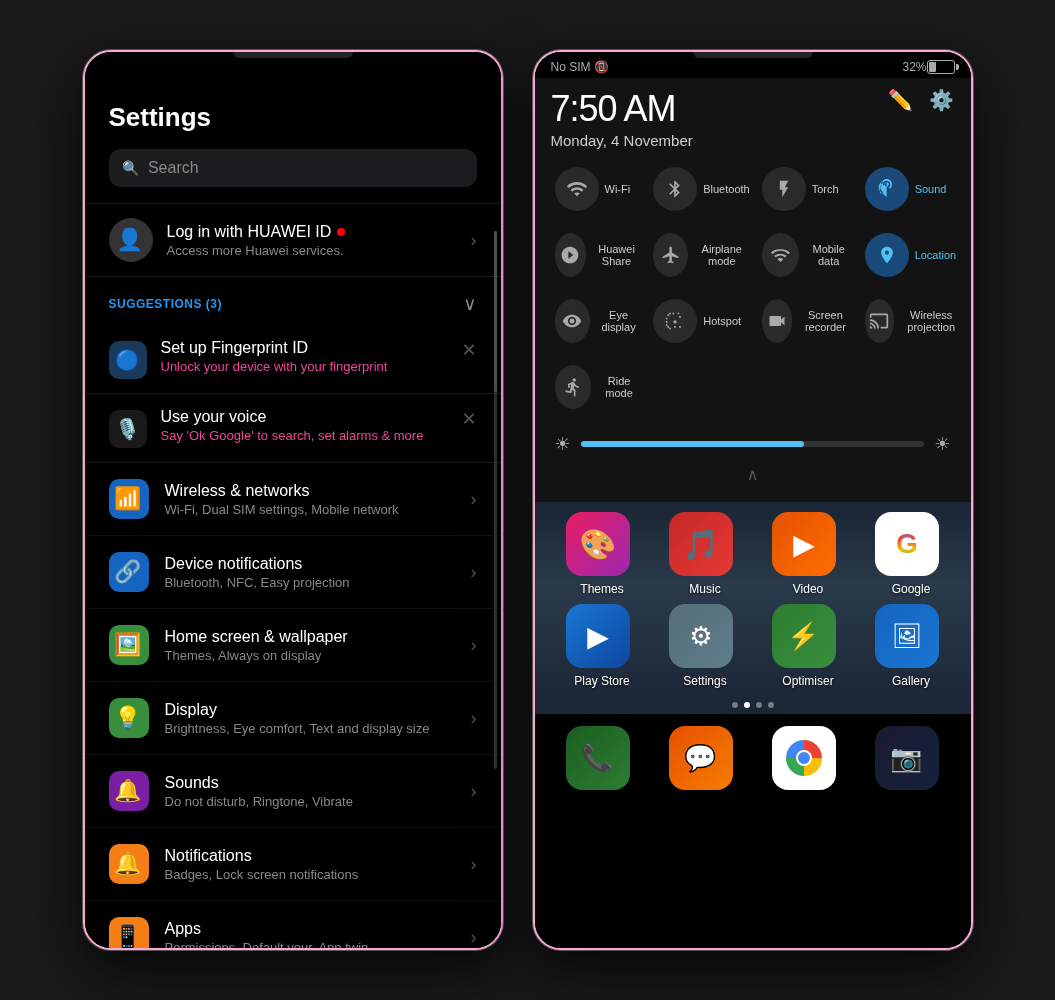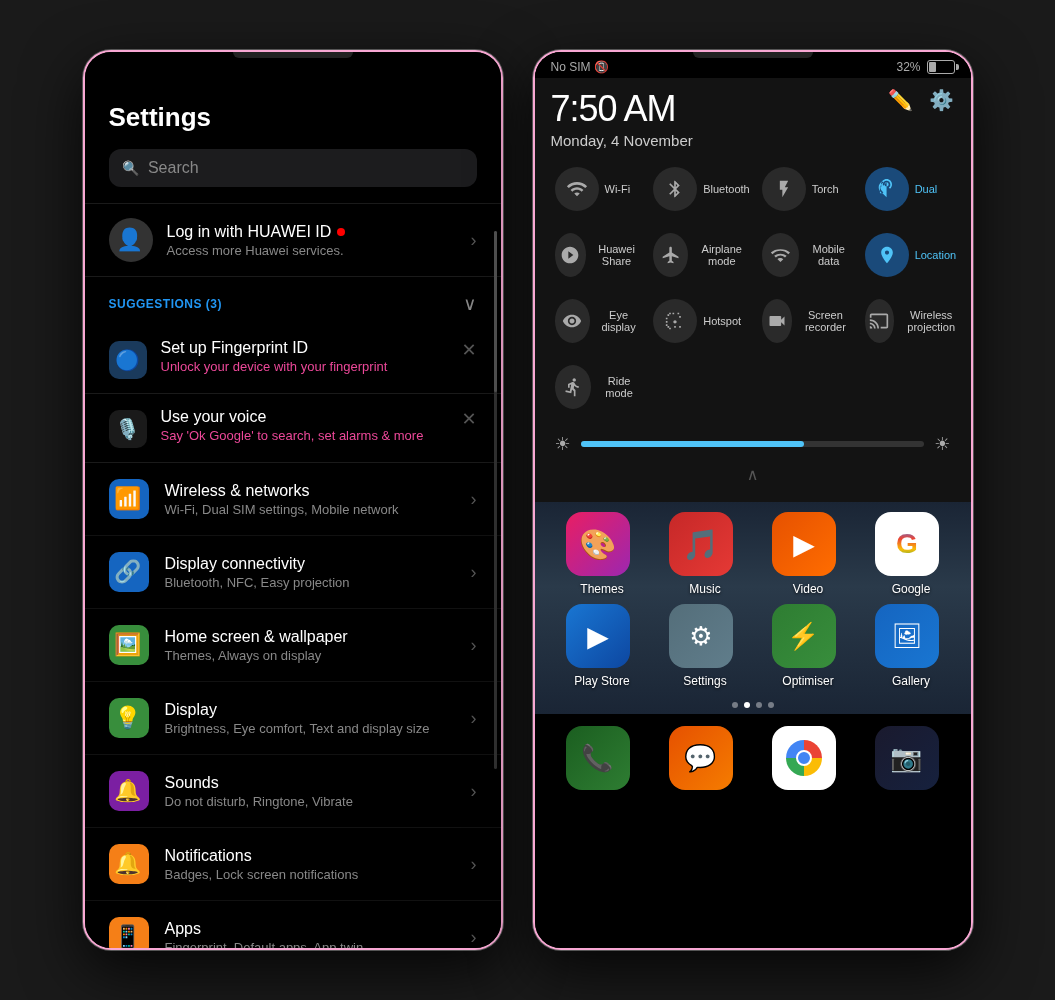--- a/index.html
+++ b/index.html
@@ -195,21 +195,21 @@
 
     
     .status-bar {
       display: flex;
       justify-content: space-between;
       align-items: center;
       padding: 8px 16px 4px;
       background: #000;
     }
     .status-left { color: #aaa; font-size: 12px; display: flex; align-items: center; gap: 4px; }
-    .status-right { display: flex; align-items: flex-end; gap: 6px; color: #aaa; font-size: 12px; }
+    .status-right { display: flex; align-items: flex-end; color: #aaa; font-size: 12px; }
     .battery-indicator {
       width: 28px; height: 14px;
       border: 1.5px solid #aaa;
       border-radius: 3px;
       position: relative;
       display: inline-flex;
       align-items: center;
       padding: 1px;
     }
     .battery-indicator::after {
@@ -476,21 +476,21 @@
         <div class="settings-list-text">
           <div class="settings-list-title">Wireless &amp; networks</div>
           <div class="settings-list-sub">Wi-Fi, Dual SIM settings, Mobile network</div>
         </div>
         <span class="chevron-right">›</span>
       </div>
 
       <div class="settings-list-item">
         <div class="settings-list-icon icon-device">🔗</div>
         <div class="settings-list-text">
-          <div class="settings-list-title">Display connectivity</div>
+          <div class="settings-list-title">Device notifications</div>
           <div class="settings-list-sub">Bluetooth, NFC, Easy projection</div>
         </div>
         <span class="chevron-right">›</span>
       </div>
 
       <div class="settings-list-item">
         <div class="settings-list-icon icon-homescreen">🖼️</div>
         <div class="settings-list-text">
           <div class="settings-list-title">Home screen &amp; wallpaper</div>
           <div class="settings-list-sub">Themes, Always on display</div>
@@ -522,21 +522,21 @@
           <div class="settings-list-title">Notifications</div>
           <div class="settings-list-sub">Badges, Lock screen notifications</div>
         </div>
         <span class="chevron-right">›</span>
       </div>
 
       <div class="settings-list-item">
         <div class="settings-list-icon icon-apps">📱</div>
         <div class="settings-list-text">
           <div class="settings-list-title">Apps</div>
-          <div class="settings-list-sub">Fingerprint, Default apps, App twin</div>
+          <div class="settings-list-sub">Permissions, Default your, App twin</div>
         </div>
         <span class="chevron-right">›</span>
       </div>
 
     </div>
     <div class="scroll-indicator">
       <div class="scroll-thumb"></div>
     </div>
   </div>
 
@@ -597,21 +597,21 @@
             </div>
             <span class="toggle-label">Torch</span>
           </div>
 
           <div class="toggle-item">
             <div class="toggle-icon-circle toggle-active">
               <svg width="20" height="20" viewBox="0 0 24 24" fill="currentColor">
                   <path d="M7.58 4.08L6.15 2.65C3.75 4.48 2 7.05 2 10s1.75 5.52 4.15 7.35l1.43-1.43C5.6 14.55 4 12.42 4 10s1.6-4.55 3.58-5.92zM11.5 2C9.01 2 7 4.01 7 6.5c0 1.49.72 2.82 1.83 3.67L7.41 11.6C5.9 10.35 5 8.53 5 6.5 5 2.91 7.91 0 11.5 0S18 2.91 18 6.5c0 2.03-.9 3.85-2.41 5.1l-1.42-1.43A3.49 3.49 0 0 0 16 6.5C16 4.01 13.99 2 11.5 2zm0 7a2.5 2.5 0 0 0 0-5 2.5 2.5 0 0 0 0 5zm0 13l-5-5h-3V9h3l5-5v18z"></path>
                 </svg>
             </div>
-            <span class="toggle-label-active">Dual</span>
+            <span class="toggle-label-active">Sound</span>
           </div>
 
           <div class="toggle-item">
             <div class="toggle-icon-circle toggle-active">
               <svg width="20" height="20" viewBox="0 0 24 24" fill="currentColor">
                   <path d="M16.48 2.52c3.27 1.55 5.61 4.72 5.97 8.48h1.5C23.44 4.84 18.29 0 12 0l-.66.03 3.81 3.81 1.33-1.32zm-6.25-.77c-.59-.59-1.54-.59-2.12 0L1.75 8.11c-.59.59-.59 1.54 0 2.12l12.02 12.02c.59.59 1.54.59 2.12 0l6.36-6.36c.59-.59.59-1.54 0-2.12L10.23 1.75zm4.6 19.44L2.81 9.17l6.36-6.36 12.02 12.02-6.36 6.36zm-7.31.29C4.25 19.94 1.91 16.76 1.55 13H.05C.56 19.16 5.71 24 12 24l.66-.03-3.81-3.81-1.33 1.32z"></path>
                 </svg>
             </div>
             <span class="toggle-label-active">Auto-rotate</span>
           </div>

